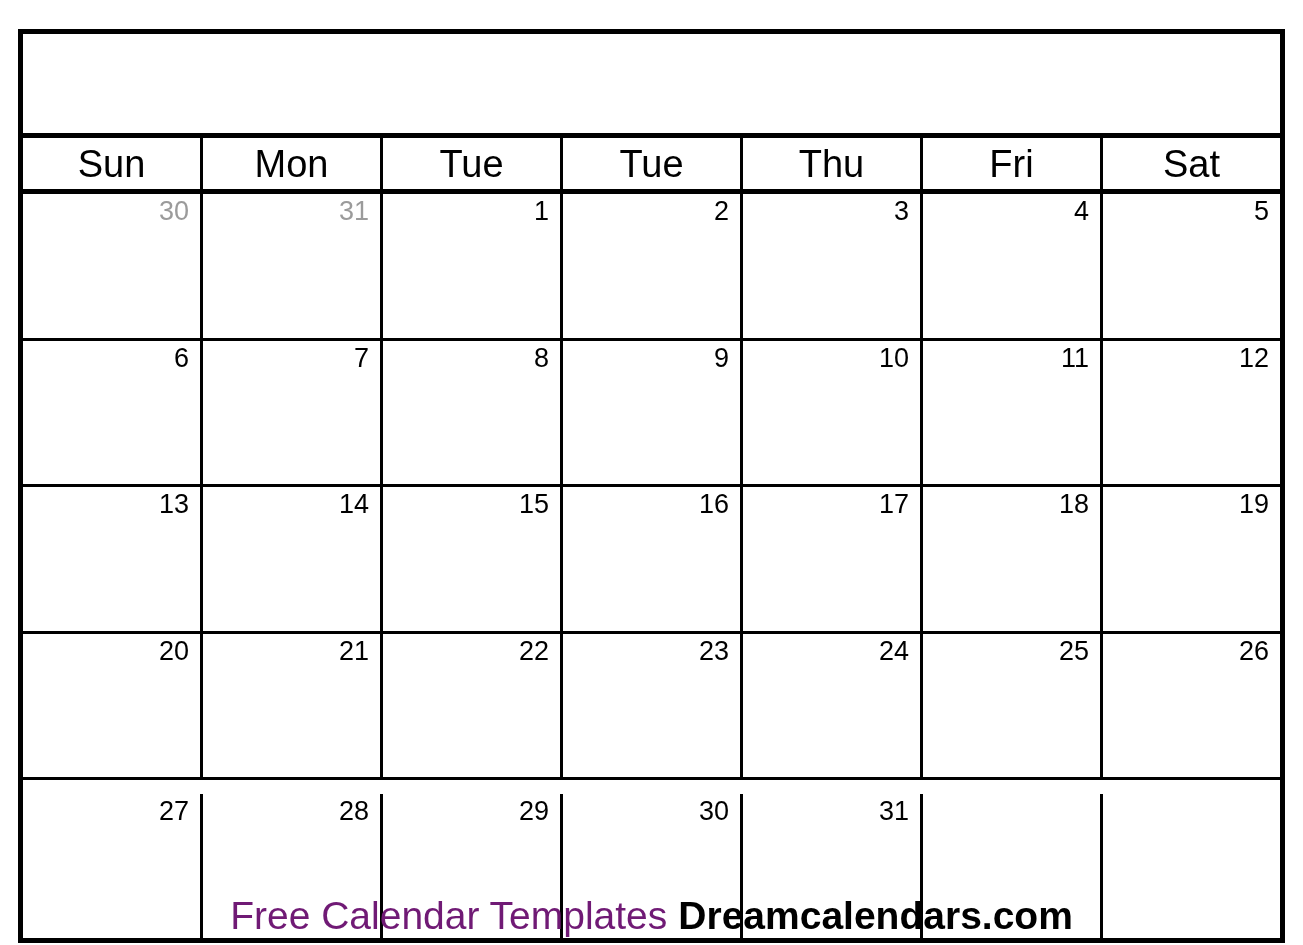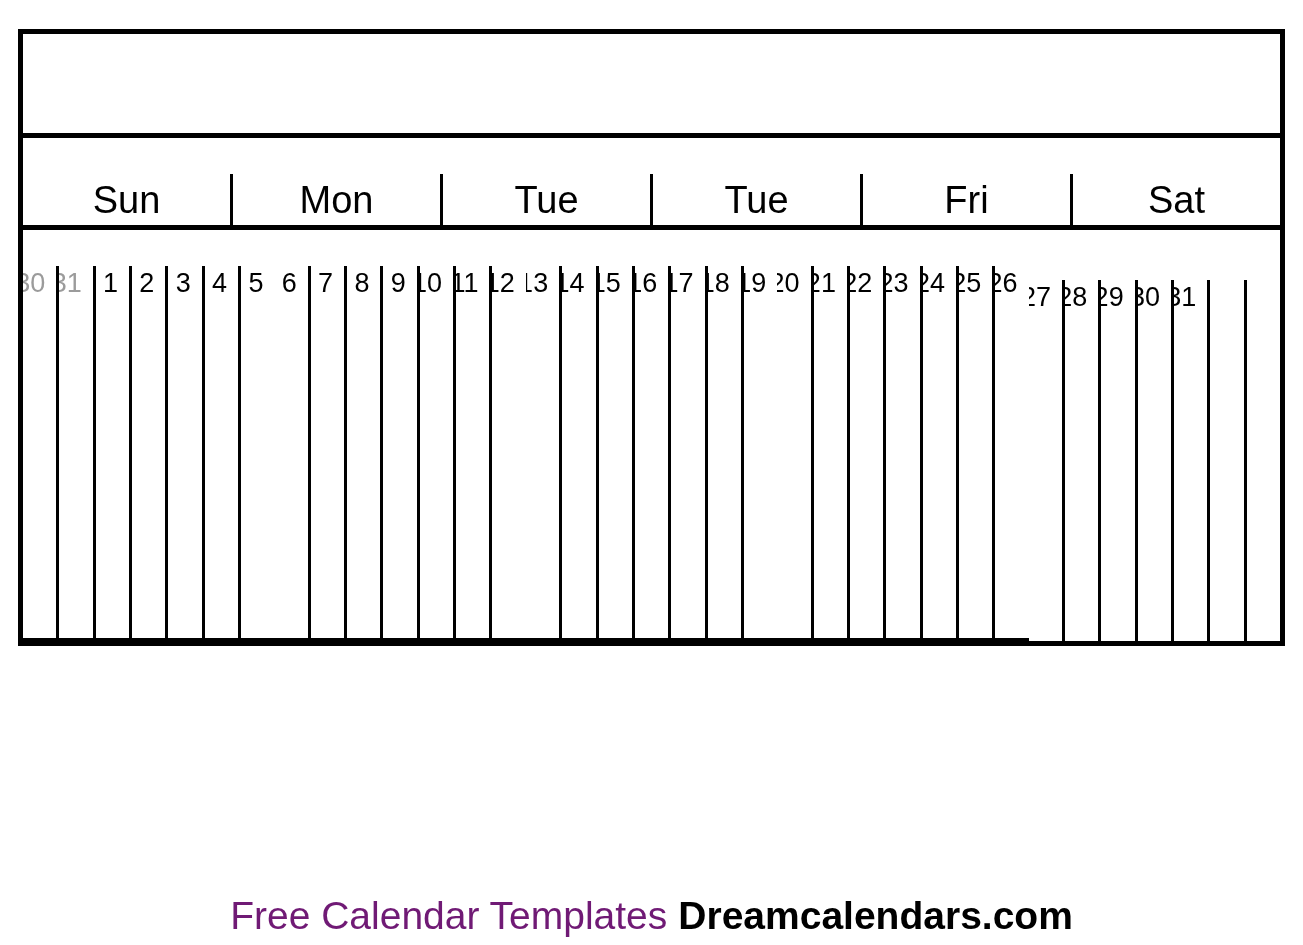--- a/index.html
+++ b/index.html
@@ -20,27 +20,26 @@
     height: 945px;
     background: #ffffff;
   }
 
   
   #calendar-frame {
     position: absolute;
     left: 18px;
     top: 29px;
     width: 1267px;
-    height: 617px;
+    height: 914px;
     box-sizing: border-box;
     border: 5px solid #000000;
     background: #ffffff;
     display: flex;
     flex-direction: column;
-    gap: 36px;
   }
 
   
   #title-banner {
     box-sizing: border-box;
     height: 104px;
     flex: 0 0 104px;
     border-bottom: 5px solid #000000;
     background: #ffffff;
     display: flex;
@@ -77,20 +76,21 @@
     line-height: 1;
   }
   .weekday-cell:last-child {
     border-right: none;
   }
 
   
   #week-grid {
     flex: 1 1 auto;
     display: flex;
+    flex-direction: column;
     min-height: 0;
   }
   .week-row {
     box-sizing: border-box;
     flex: 1 1 0;
     display: flex;
     border-bottom: 3px solid #000000;
     min-height: 0;
   }
   .week-row:last-child {
@@ -170,20 +170,23 @@
         <div class="weekday-cell">
           <span>Mon</span>
         </div>
         <div class="weekday-cell">
           <span>Tue</span>
         </div>
         <div class="weekday-cell">
           <span>Tue</span>
         </div>
         <div class="weekday-cell">
+          <span>Thu</span>
+        </div>
+        <div class="weekday-cell">
           <span>Fri</span>
         </div>
         <div class="weekday-cell">
           <span>Sat</span>
         </div>
       </div>
 
     <div id="week-grid">
         <div class="week-row">
           <div class="day-cell">

